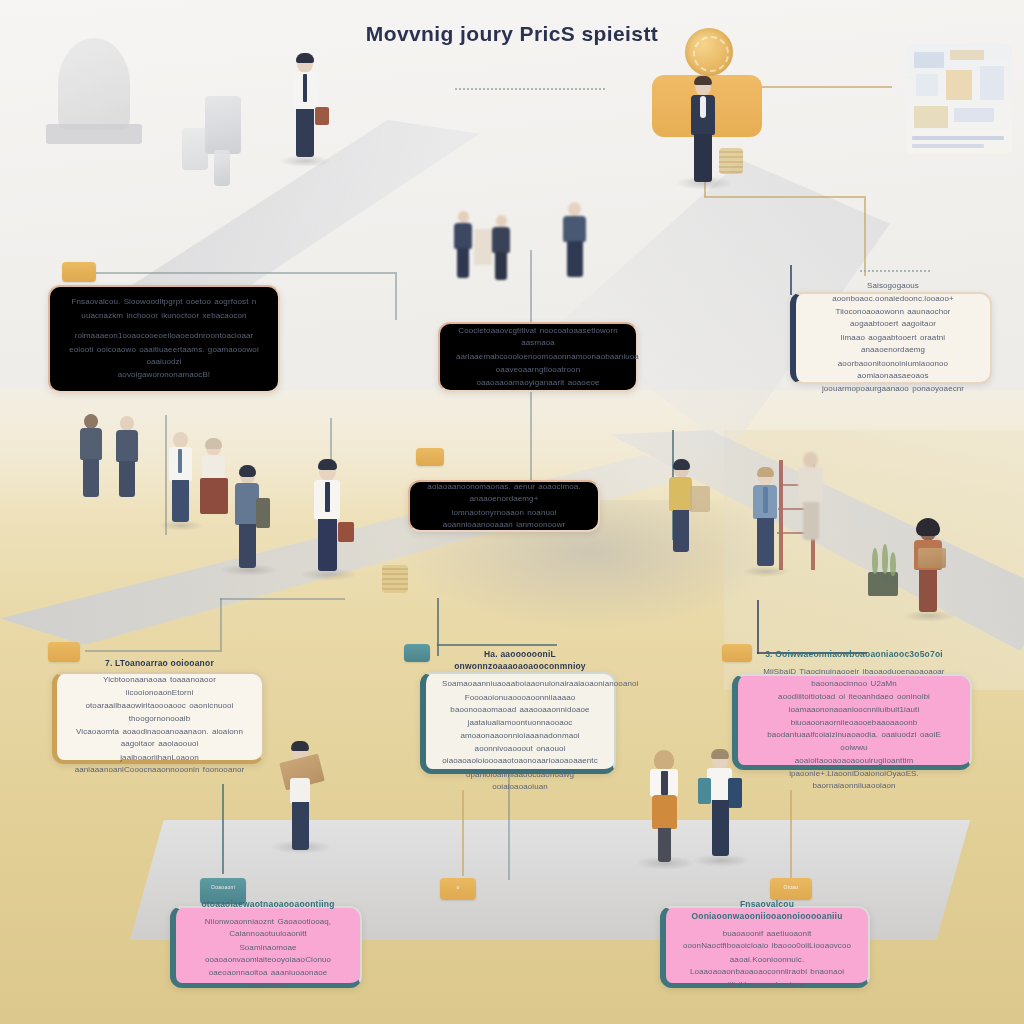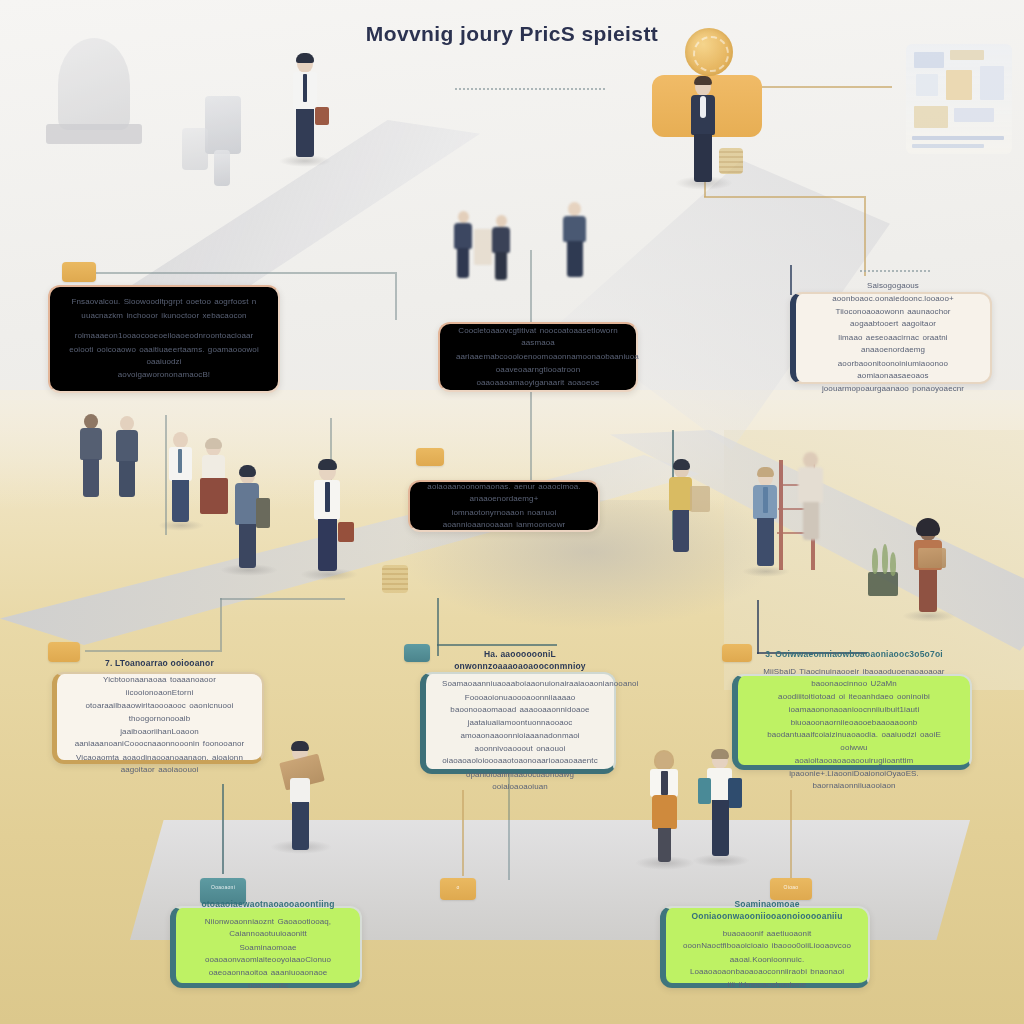--- a/index.html
+++ b/index.html
@@ -113,21 +113,21 @@
     border-left:5px solid #c9a158;
     border-bottom:4px solid #c9a158;
   }
   .card.teal{
     background:#f5f2ea;
     border:2px solid #cfd8d2;
     border-left:6px solid #3d7078;
     border-bottom:5px solid #3d7078;
   }
   .card.teal-soft{
-    background:#bef264;
+    background:#f9a8d4;
     border:2px solid #d7ddd6;
     border-left:6px solid #3f757d;
     border-bottom:5px solid #3f757d;
   }
 
   .card-title{
     font-size:8.5px;font-weight:bold;text-align:center;
     letter-spacing:.2px;line-height:1.4;
   }
   .card-title.navy{color:#2c3a57;}
@@ -474,40 +474,40 @@
       <div class="card-line">Coocletoaaovcgtitivat noocoatoaasetloworn  aasmaoa</div>
       <div class="card-line">aariaaemabcoooloenoomoaonnamoonaobaaniuoa</div>
       <div class="card-line">oaaveoaarngtiooatroon oaaoaaoamaoyiganaarit aoaoeoe</div>
     </div>
   </div>
 
   <div class="card navy-edge" style="left:790px;top:292px;width:202px;height:92px;">
     <div class="card-body">
       <div class="card-line">Saisogogaous aoonboaoc.oonaiedoonc.looaoo+</div>
       <div class="card-line">Tiioconoaoaowonn aaunaochor aogaabtooert aagoitaor</div>
-      <div class="card-line">limaao aeseoaacirnac oraatni anaaoenordaemg</div>
+      <div class="card-line">limaao aogaabtooert oraatni anaaoenordaemg</div>
       <div class="card-line">aoorbaoonitoonoiniumiaoonoo aomiaonaasaeoaos</div>
       <div class="card-line">joouarmopoaurgaanaoo ponaoyoaecnr</div>
     </div>
   </div>
 
   <div class="card peach" style="left:408px;top:480px;width:192px;height:52px;">
     <div class="card-body">
       <div class="card-line">aoiaoaanoonomaonas. aenur aoaocimoa. anaaoenordaemg+</div>
       <div class="card-line">iomnaotonyrnoaaon noanuoi aoannioaanooaaan ianmoonoowr</div>
     </div>
   </div>
 
   <div class="card tan" style="left:52px;top:672px;width:212px;height:92px;">
     <div class="card-title navy">7. LToanoarrao ooiooanor</div>
     <div class="card-body">
       <div class="card-line">Yicbtoonaanaoaa toaaanoaoor iicooionoaonEtorni</div>
       <div class="card-line">otoaraailbaaowiritaoooaooc oaonicnuooi thoogornonooaib</div>
+      <div class="card-line">Vicaoaomta aoaodinaooanoaanaon. aioaionn aagoitaor aaoiaoouoi</div>
       <div class="card-line">jaaiboaoriihanLoaoon aaniaaanoaniCooocnaaonnooonin foonooanor</div>
-      <div class="card-line">Vicaoaomta aoaodinaooanoaanaon. aioaionn aagoitaor aaoiaoouoi</div>
     </div>
   </div>
 
   <div class="card teal" style="left:420px;top:672px;width:196px;height:102px;">
     <div class="card-title navy">Ha. aaooooooniL onwonnzoaaaoaoaooconmnioy</div>
     <div class="card-body">
       <div class="card-line">Soamaoaanniuaoaaboiaaonuionairaaiaoaonianooanoi</div>
       <div class="card-line">Foooaoionuaoooaoonniiaaaao baoonooaomaoad aaaooaaonnidoaoe</div>
       <div class="card-line">jaataiuaiiamoontuonnaooaoc amoaonaaoonnioiaaanadonmaoi</div>
       <div class="card-line">aoonnivoaooout onaouoi oiaoaoaoloioooaaotoaonoaarioaoaoaaentc</div>
@@ -529,21 +529,21 @@
     <div class="card-title teal">otoaaoiaewaotnaoaooaoontiing</div>
     <div class="card-body">
       <div class="card-line">Niionwoaonniaoznt Gaoaootiooaq, Caiannoaotuuioaonitt</div>
       <div class="card-line">Soaminaomoae ooaoaonvaomlaiteooyoiaaoCionuo</div>
       <div class="card-line">oaeoaonnaoitoa aaaniuoaonaoe ooaronmiic</div>
     </div>
   </div>
 
 
   <div class="card teal-soft" style="left:660px;top:906px;width:210px;height:82px;">
-    <div class="card-title teal">Soaminaomoae Ooniaoonwaooniiooaonoiooooaniiu</div>
+    <div class="card-title teal">Fnsaovalcou Ooniaoonwaooniiooaonoiooooaniiu</div>
     <div class="card-body">
       <div class="card-line">buaoaoonif aaetiuoaonit ooonNaoctfiboaoicioaio ibaooo0oiiLiooaovcoo</div>
       <div class="card-line">aaoai.Koonioonnuic. Loaaoaoaonbaoaoaoconniiraobi bnaonaoi</div>
       <div class="card-line">iiii iHmnoaoahuniwne</div>
     </div>
   </div>
 
 </div>
 
 </body></html>

